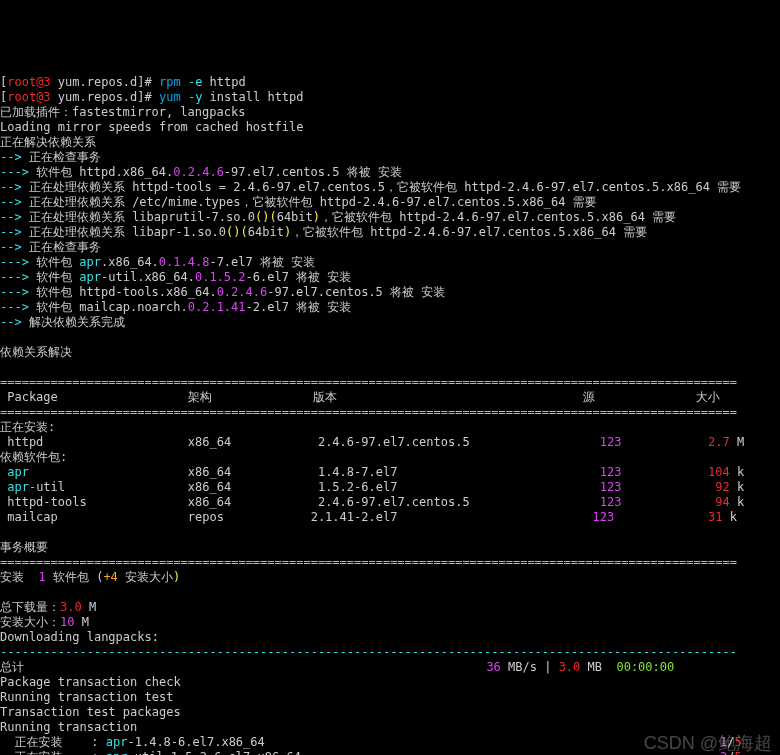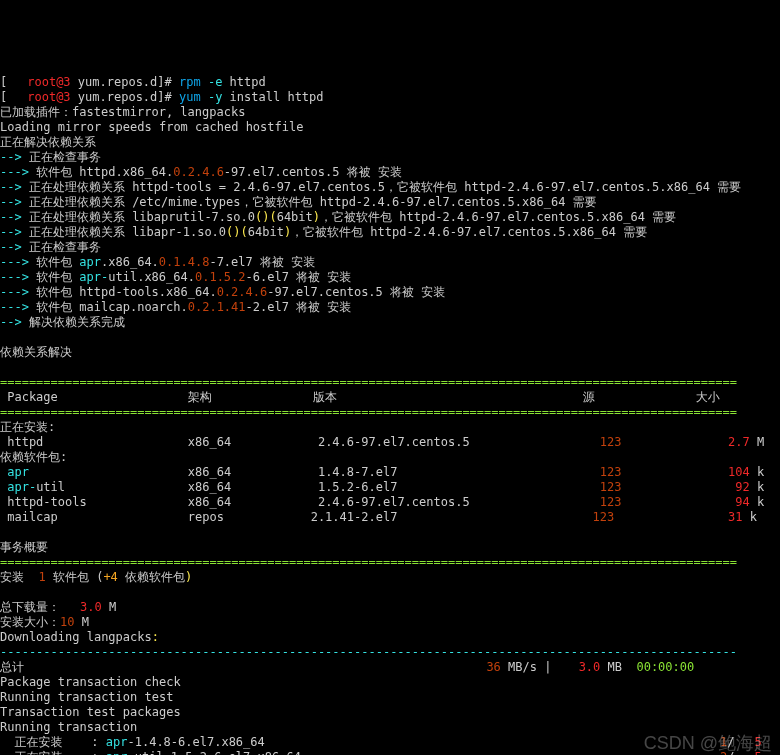--- a/index.html
+++ b/index.html
@@ -10,23 +10,23 @@
     font-size: 12px;
     line-height: 15px;
     width: 780px;
     height: 755px;
     overflow: hidden;
     white-space: pre;
   }
   .c-green  { color: #8ae234; }
   .c-yellow { color: #fce94f; }
   .c-cyan   { color: #34e2e2; }
-  .c-red    { color: #ef2929; margin-left: 20px; }
+  .c-red    { color: #ef2929; }
   .c-orange { color: #f5a623; }
-  .c-purple { color: #c2410c; }
+  .c-purple { color: #d946ef; }
   .c-white  { color: #0ea5e9; }
   .c-grey   { color: #ccc; }
   .watermark {
     position: fixed;
     right: 8px;
     bottom: 4px;
     color: rgba(200,200,200,0.35);
     font-size: 18px;
     font-family: sans-serif;
   }
@@ -63,21 +63,21 @@
 <span>正在安装:</span>
 <span> httpd</span>                    <span>x86_64</span>            <span>2.4.6-97.el7.centos.5</span>                  <span class="c-purple">123</span>            <span class="c-red">2.7</span> <span>M</span>
 <span>依赖软件包:</span>
 <span class="c-cyan"> apr</span>                      <span>x86_64</span>            <span>1.4.8-7.el7</span>                            <span class="c-purple">123</span>            <span class="c-red">104</span> <span>k</span>
 <span class="c-cyan"> apr-</span><span>util</span>                 <span>x86_64</span>            <span>1.5.2-6.el7</span>                            <span class="c-purple">123</span>             <span class="c-red">92</span> <span>k</span>
 <span> httpd-tools</span>              <span>x86_64</span>            <span>2.4.6-97.el7.centos.5</span>                  <span class="c-purple">123</span>             <span class="c-red">94</span> <span>k</span>
 <span> mailcap</span>                  <span>repos</span>            <span>2.1.41-2.el7</span>                           <span class="c-purple">123</span>             <span class="c-red">31</span> <span>k</span>
 
 <span>事务概要</span>
 <span class="c-green">======================================================================================================</span>
-<span>安装  </span><span class="c-purple">1</span><span> 软件包 (</span><span class="c-orange">+4</span><span> 依赖软件包</span><span class="c-yellow">)</span>
+<span>安装  </span><span class="c-purple">1</span><span> 软件包 (</span><span class="c-orange">+4</span><span> 安装大小</span><span class="c-yellow">)</span>
 
 <span>总下载量：</span><span class="c-red">3.0</span><span> M</span>
 <span>安装大小：</span><span class="c-purple">10</span><span> M</span>
 <span>Downloading langpacks</span><span class="c-yellow">:</span>
 <span class="c-cyan">------------------------------------------------------------------------------------------------------</span>
 <span>总计</span>                                                                <span class="c-purple">36</span><span> MB/s | </span><span class="c-red">3.0</span><span> MB  </span><span class="c-green">00:00:00</span>
 <span>Package transaction check</span>
 <span>Running transaction test</span>
 <span>Transaction test packages</span>
 <span>Running transaction</span>

